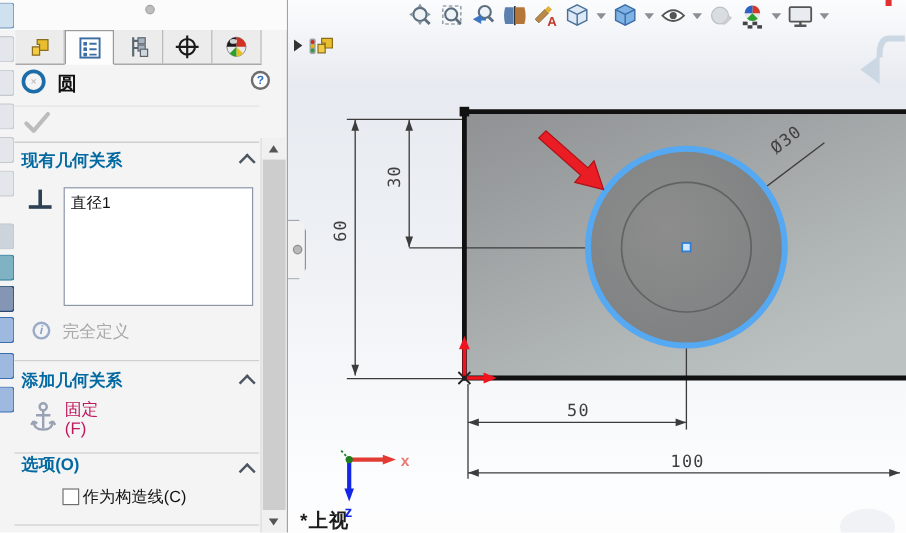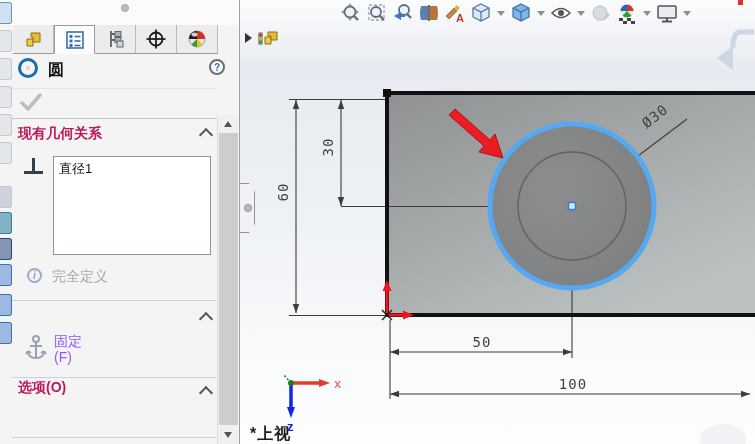--- a/index.html
+++ b/index.html
@@ -20,27 +20,27 @@
   .hicon{width:22px;height:22px;margin:0 2px;display:flex;align-items:center;justify-content:center;}
   .dd{width:0;height:0;border-left:4px solid transparent;border-right:4px solid transparent;border-top:5px solid #8a8f96;margin:0 3px;}
 
   
   #panel{left:0;top:0;width:240px;height:444px;background:#f4f4f4;border-right:1px solid #9aa3ad;box-sizing:border-box;}
   #panel-top{left:0;top:0;width:239px;height:25px;background:#fbfbfb;}
   #panel-dot{left:121px;top:4px;width:6px;height:6px;border-radius:50%;background:#bdbdbd;border:1px solid #a3a3a3;}
   #tabbar{left:13px;top:25px;width:205px;height:29px;display:flex;background:#ececec;border-bottom:1px solid #9a9a9a;box-sizing:border-box;}
   .tab{width:41px;height:28px;display:flex;align-items:center;justify-content:center;border-right:1px solid #b9b9b9;box-sizing:border-box;}
   .tab.active{background:#fdfdfd;border:1px solid #9a9a9a;border-bottom:1px solid #fdfdfd;height:29px;}
-  .sect-hdr{font-size:14px;font-weight:bold;color:#be185d;}
+  .sect-hdr{font-size:14px;font-weight:bold;color:#0369a1;}
   .chev{width:8px;height:8px;border-left:2px solid #4c5560;border-top:2px solid #4c5560;transform:rotate(45deg);}
   .divider{height:1px;background:#cfcfcf;left:12px;width:204px;}
   #relbox{left:53px;top:156px;width:158px;height:99px;background:#fff;border:1px solid #8b95a8;box-sizing:border-box;font-size:13px;color:#111;}
   #relbox .item{padding:3px 5px;}
   .grayed{color:#a8a8a8;font-family:Liberation Mono, monospace;}
-  .fixlbl{color:#8b5cf6;font-size:14px;line-height:16px;}
+  .fixlbl{color:#be185d;font-size:14px;line-height:16px;}
   #cbox{width:14px;height:14px;background:#fff;border:1px solid #707070;box-sizing:border-box;}
   
   #sbar{left:217px;top:115px;width:21px;height:329px;background:#f0f0f0;border-left:1px solid #dcdcdc;box-sizing:border-box;}
   .sarr{position:absolute;left:6px;width:0;height:0;border-left:4px solid transparent;border-right:4px solid transparent;}
   #sthumb{position:absolute;left:1px;top:18px;width:19px;height:292px;background:#cdcdcd;}
   
   #splitter{left:240px;top:183px;width:14px;height:48px;background:#f2f2f2;border:1px solid #8d949c;border-left:none;
             clip-path:polygon(0 0,60% 0,100% 18%,100% 82%,60% 100%,0 100%);}
   #splitter .dot{position:absolute;left:4px;top:20px;width:6px;height:6px;border-radius:50%;background:#b9b9b9;border:1px solid #8f8f8f;}
   
@@ -350,40 +350,45 @@
     </div>
 
     <div class="abs" style="left:27px;top:268px;">
       <div class="info-ring">
           <span>i</span>
         </div>
     </div>
     <div class="abs grayed" style="left:52px;top:268px;font-size:14px;">完全定义</div>
     <div class="divider abs" style="top:300px;"></div>
 
+    <div class="abs sect-hdr" style="left:18px;top:309px;">添加几何关系</div>
     <div class="abs chev" style="left:201px;top:314px;"></div>
     <div class="abs" style="left:24px;top:334px;">
       <svg width="24" height="28">
           <g stroke="#98a2b4" stroke-width="2" fill="none">
             <circle cx="12" cy="5" r="3"></circle>
             <line x1="12" y1="8" x2="12" y2="23"></line>
             <line x1="6" y1="12" x2="18" y2="12"></line>
             <path d="M4 17 q0 7 8 7 q8 0 8 -7"></path>
             <path d="M4 17 l-2 3 M4 17 l3 2 M20 17 l2 3 M20 17 l-3 2"></path>
           </g>
         </svg>
     </div>
     <div class="abs" style="left:54px;top:333px;">
       <div class="fixlbl">固定</div>
       <div class="fixlbl">(F)</div>
     </div>
     <div class="divider abs" style="top:377px;"></div>
 
     <div class="abs sect-hdr" style="left:18px;top:379px;">选项(O)</div>
     <div class="abs chev" style="left:201px;top:388px;"></div>
+    <div class="abs" style="left:52px;top:405px;display:flex;align-items:center;gap:3px;">
+      <div id="cbox"></div>
+      <span style="font-size:13.5px;color:#111;">作为构造线(C)</span>
+    </div>
     <div class="divider abs" style="top:437px;"></div>
 
     <div id="sbar" class="abs">
       <div class="sarr" style="top:6px;border-bottom:6px solid #555;"></div>
       <div id="sthumb"></div>
       <div class="sarr" style="bottom:6px;border-top:6px solid #555;"></div>
     </div>
   </div>
 
   <div id="splitter" class="abs">

